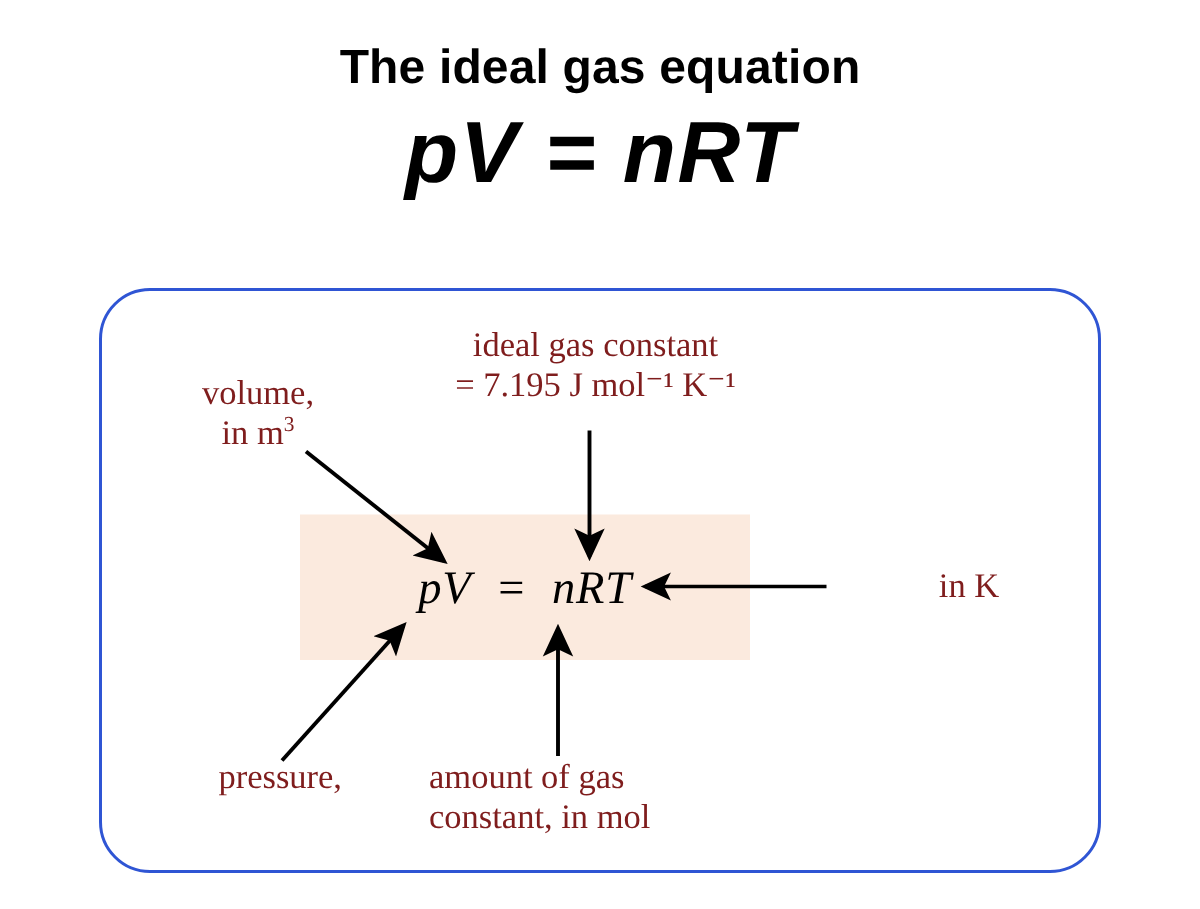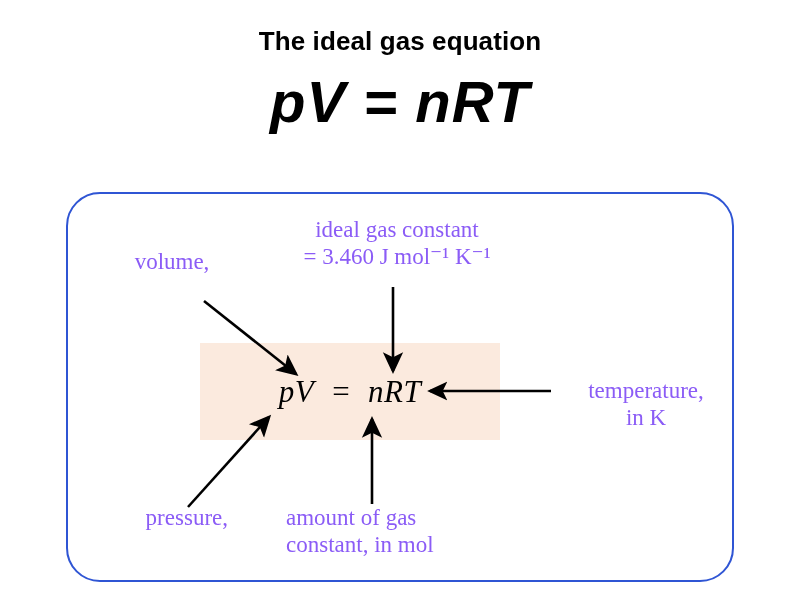--- a/index.html
+++ b/index.html
@@ -20,21 +20,21 @@
 
   
   #page-title {
     position: absolute;
     left: 0;
     top: 26px;
     width: 800px;
     text-align: center;
     font-family: "Liberation Sans", "DejaVu Sans", sans-serif;
     font-weight: bold;
-    font-size: 26px;
+    font-size: 32px;
     letter-spacing: 0.1px;
     color: #000;
   }
   #headline-equation {
     position: absolute;
     left: 0;
     top: 68px;
     width: 800px;
     text-align: center;
     font-family: "Liberation Sans", "DejaVu Sans", sans-serif;
@@ -91,21 +91,21 @@
     letter-spacing: 0.5px;
     white-space: pre;
   }
 
   
   .callout {
     position: absolute;
     font-family: "Liberation Serif", "DejaVu Serif", serif;
     font-size: 23px;
     line-height: 1.18;
-    color: #8b5cf6;
+    color: #7f1d1d;
     white-space: nowrap;
   }
   .callout .l1, .callout .l2 { display: block; }
   .callout sup {
     font-size: 0.62em;
     vertical-align: super;
     line-height: 0;
   }
 
   #callout-volume      { left: 112px; top: 248px; text-align: center; width: 120px; }
@@ -142,29 +142,29 @@
 
   <line x1="551" y1="391" x2="430" y2="391" stroke="#000000" stroke-width="2.4" marker-end="url(#ah)"></line>
 
   <line x1="188" y1="507" x2="269" y2="417" stroke="#000000" stroke-width="2.6" marker-end="url(#ah)"></line>
 
   <line x1="372" y1="504" x2="372" y2="419" stroke="#000000" stroke-width="2.6" marker-end="url(#ah)"></line>
 </svg>
 
 <div class="callout" id="callout-volume">
   <span class="l1">volume,</span>
+  <span class="l2"><span>in m</span><sup>3</sup></span>
 </div>
 
 <div class="callout" id="callout-constant">
   <span class="l1">ideal gas constant</span>
-  <span class="l2">= 3.460 J mol⁻¹ K⁻¹</span>
+  <span class="l2">= 7.195 J mol⁻¹ K⁻¹</span>
 </div>
 
 <div class="callout" id="callout-temperature">
-  <span class="l1">temperature,</span>
   <span class="l2">in K</span>
 </div>
 
 <div class="callout" id="callout-pressure">
   <span class="l1">pressure,</span>
 </div>
 
 <div class="callout" id="callout-amount">
   <span class="l1">amount of gas</span>
   <span class="l2">constant, in mol</span>

